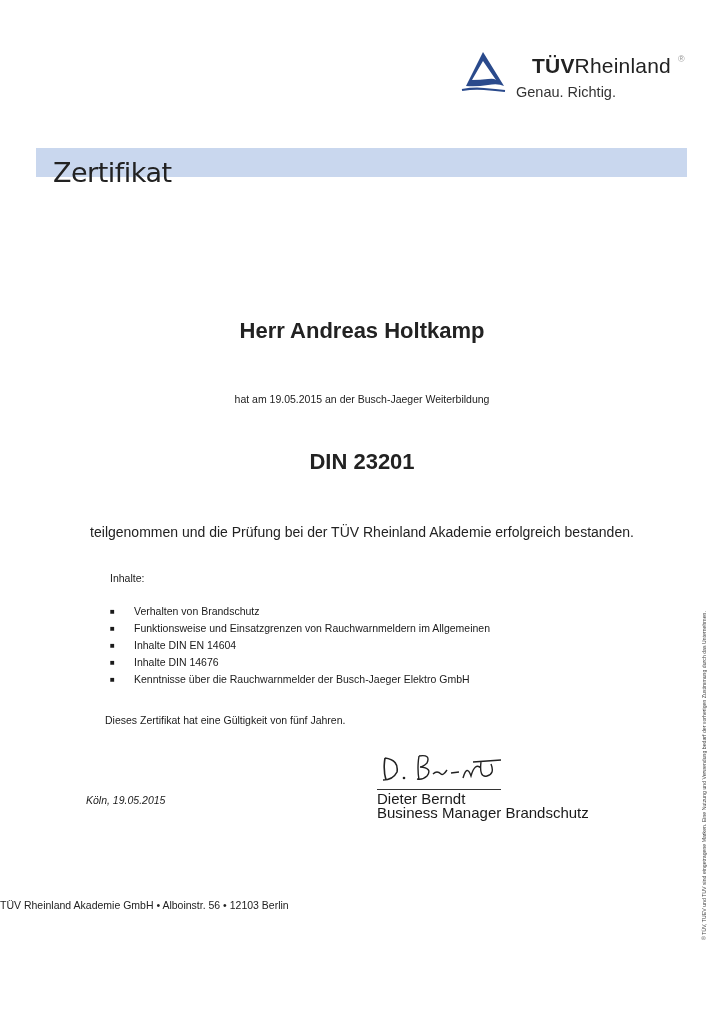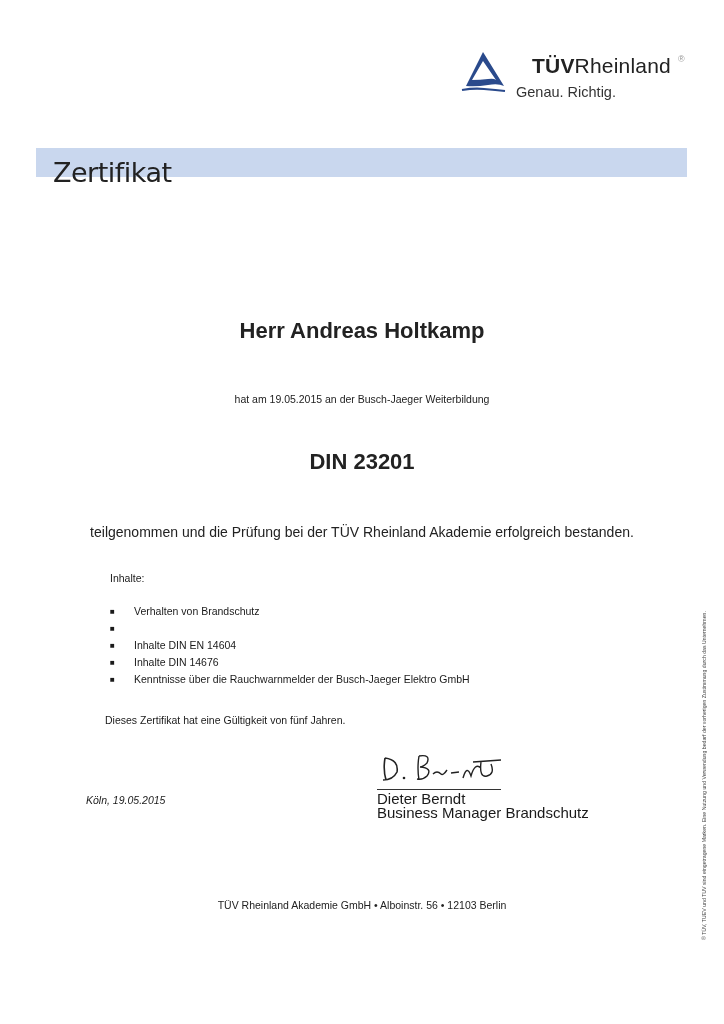--- a/index.html
+++ b/index.html
@@ -19,21 +19,21 @@
   .passed { position:absolute; left:0; width:724px; top:524px; text-align:center; font-size:14px; color:#222; }
   .contents-label { position:absolute; left:110px; top:572px; font-size:10.5px; }
   .contents { position:absolute; left:110px; top:603px; margin:0; padding:0; list-style:none; }
   .contents li { font-size:10.5px; height:17px; line-height:17px; position:relative; padding-left:24px; }
   .contents li .bullet { position:absolute; left:0; top:0; font-size:8px; }
   .validity { position:absolute; left:105px; top:714px; font-size:10.5px; }
   .place-date { position:absolute; left:86px; top:794px; font-size:10.5px;font-style:italic; }
   .signature { position:absolute; left:377px; top:748px; width:130px; height:40px; }
   .sig-line { position:absolute; left:377px; top:789px; width:124px; border-top:1px solid #333; }
   .signer { position:absolute; left:377px; top:792px; font-size:15px; line-height:14px; }
-  .footer { position:absolute; left:0; width:724px; top:899px; text-align:center; font-size:10.5px; color:#222; }
+  .footer { position:absolute; left:0; width:724px; top:899px; font-size:10.5px; color:#222; }
   .vertical-note { position:absolute; left:701px; top:940px; transform-origin:0 0; transform:rotate(-90deg);
                    font-size:5.2px; white-space:nowrap; color:#444; width:410px; }
 </style>
 </head>
 <body>
 
 <div class="logo">
   <svg width="50" height="44" viewBox="0 0 50 44">
     <path d="M25 2 L46 36 Q40 33 30 35 Q18 37 8 36 Z M25 11 L14 30 Q22 30 30 29 Q36 28 38 30 Z" fill="#2a4a8c" fill-rule="evenodd"></path>
     <path d="M4 40 Q16 38 26 39 Q38 40 47 41" stroke="#2a4a8c" stroke-width="2.2" fill="none"></path>
@@ -54,21 +54,21 @@
 <div class="course">
   <div>DIN 23201</div>
 </div>
 
 <div class="passed">teilgenommen und die Prüfung bei der TÜV Rheinland Akademie erfolgreich bestanden.</div>
 
 <div class="contents-label">Inhalte:</div>
 
 <ul class="contents">
   <li><span class="bullet">■</span><span>Verhalten von Brandschutz</span></li>
-  <li><span class="bullet">■</span></li>
+  <li><span class="bullet">■</span><span>Funktionsweise und Einsatzgrenzen von Rauchwarnmeldern im Allgemeinen</span></li>
   <li><span class="bullet">■</span><span>Inhalte DIN EN 14604</span></li>
   <li><span class="bullet">■</span><span>Inhalte DIN 14676</span></li>
   <li><span class="bullet">■</span><span>Kenntnisse über die Rauchwarnmelder der Busch-Jaeger Elektro GmbH</span></li>
 </ul>
 
 <div class="validity">Dieses Zertifikat hat eine Gültigkeit von fünf Jahren.</div>
 
 <div class="place-date">Köln, 19.05.2015</div>
 
 <svg class="signature" viewBox="0 0 130 40">

